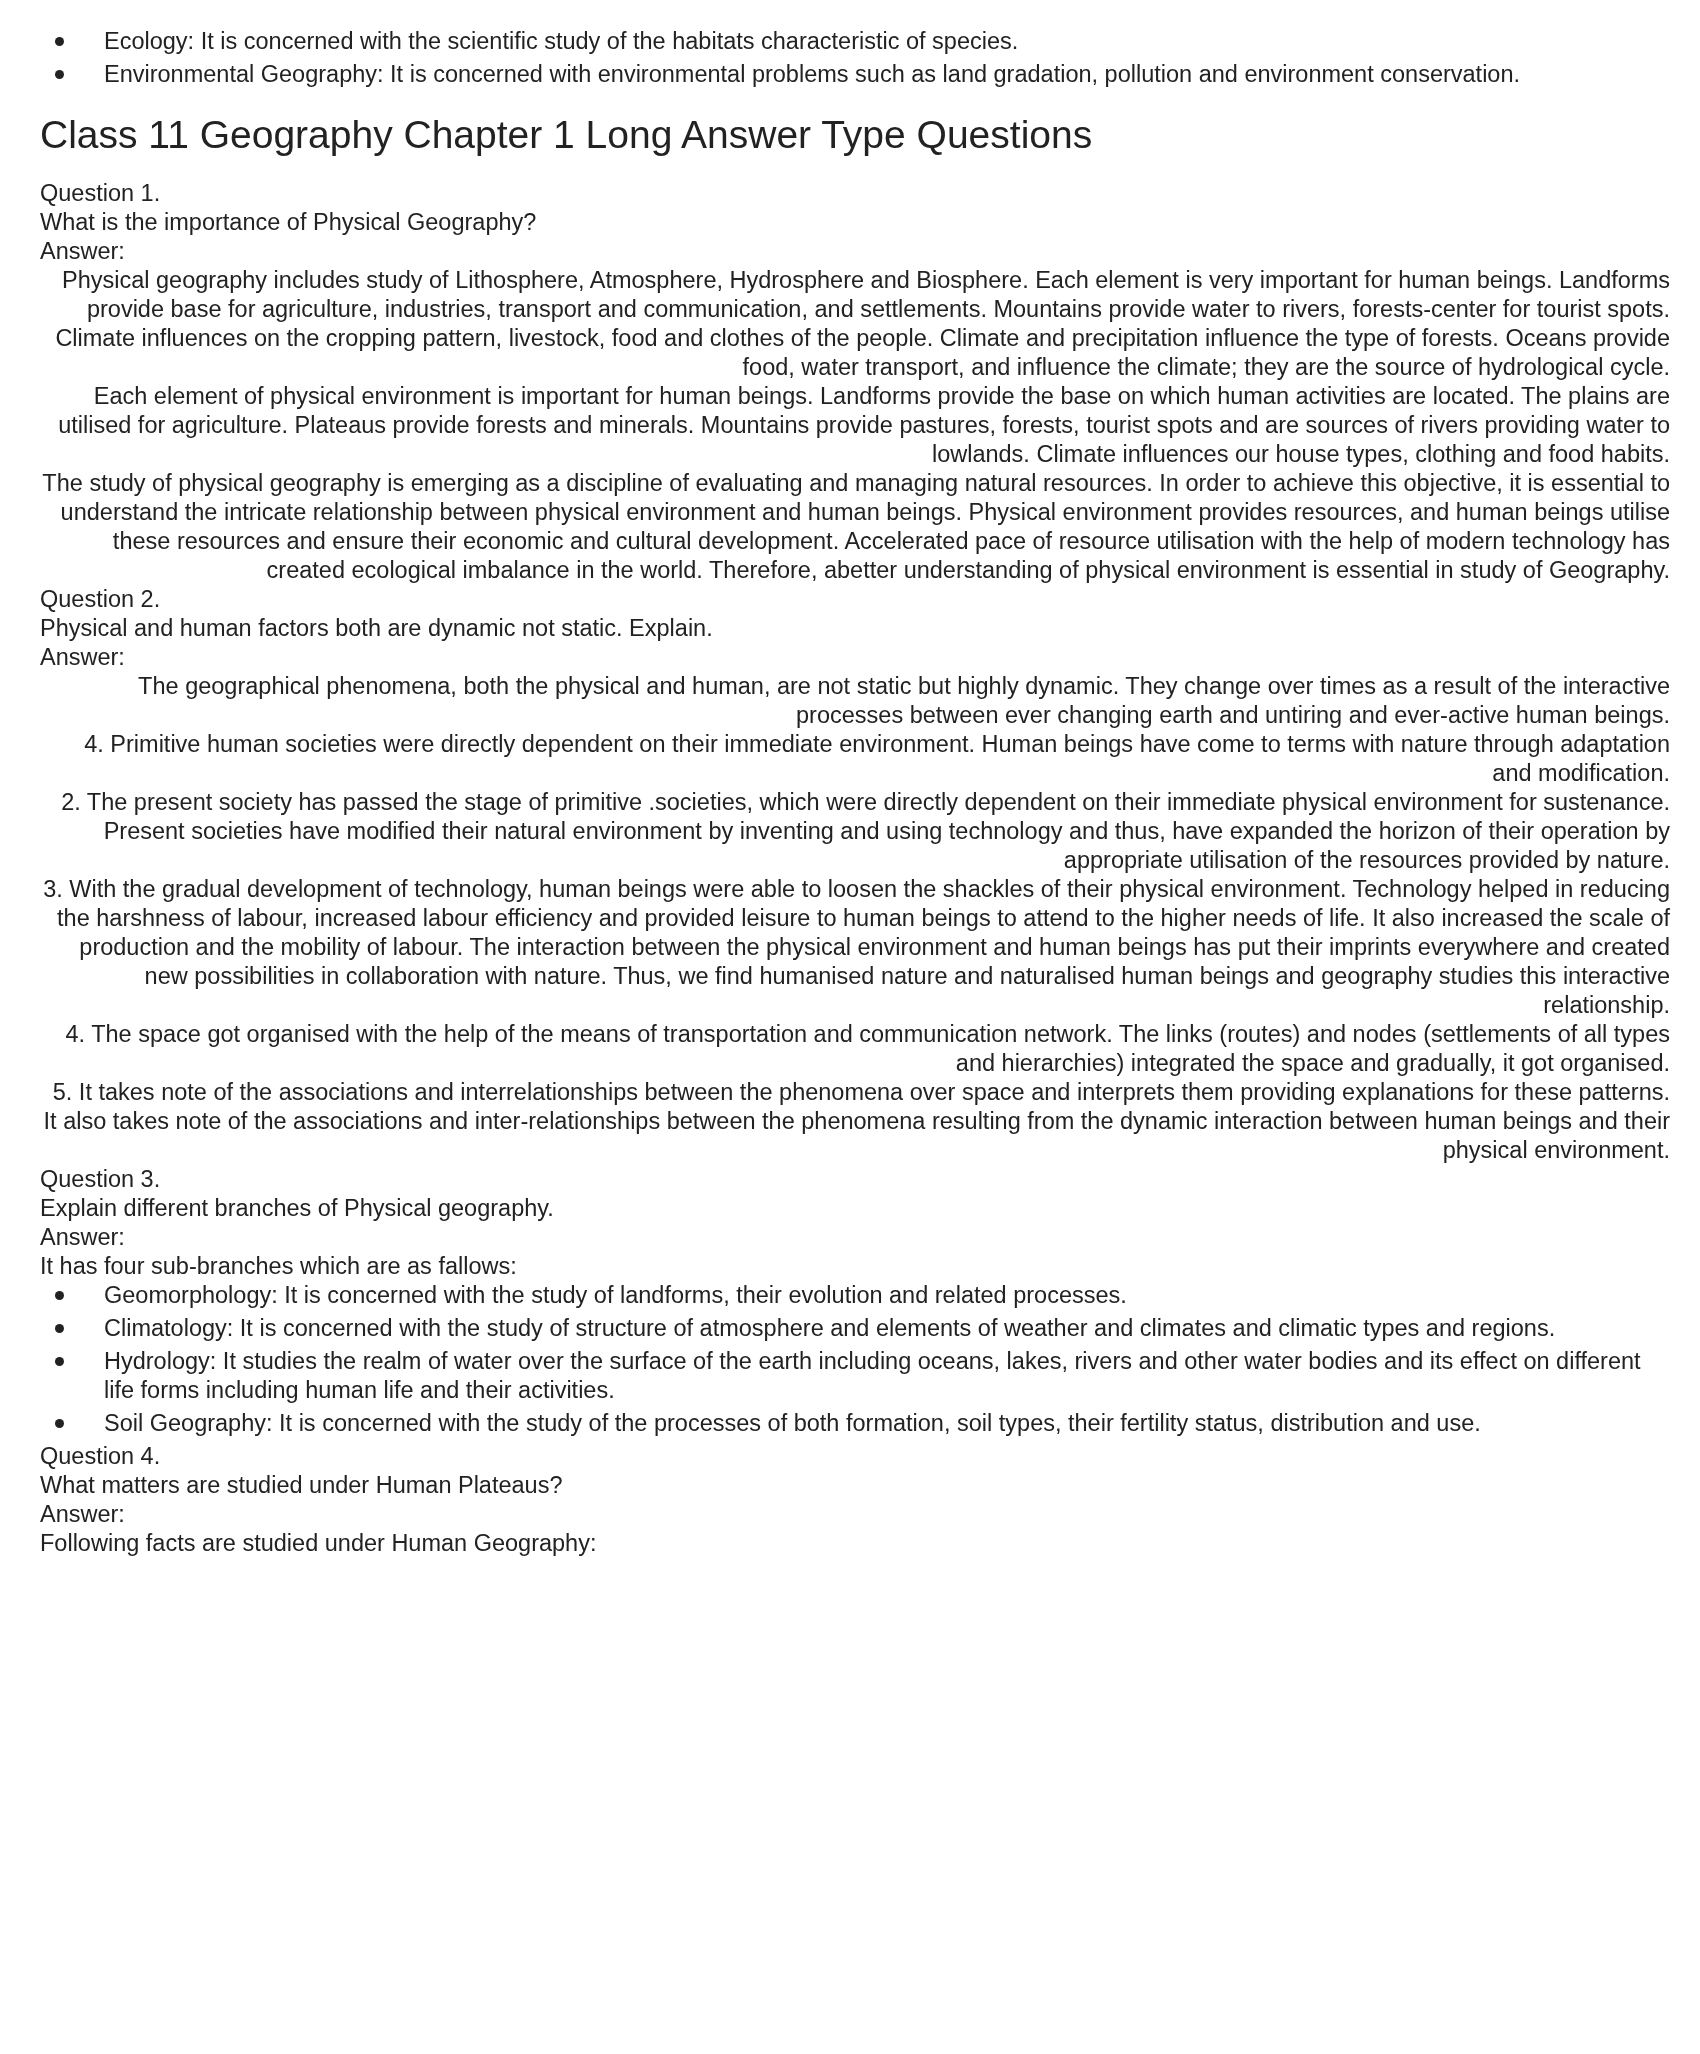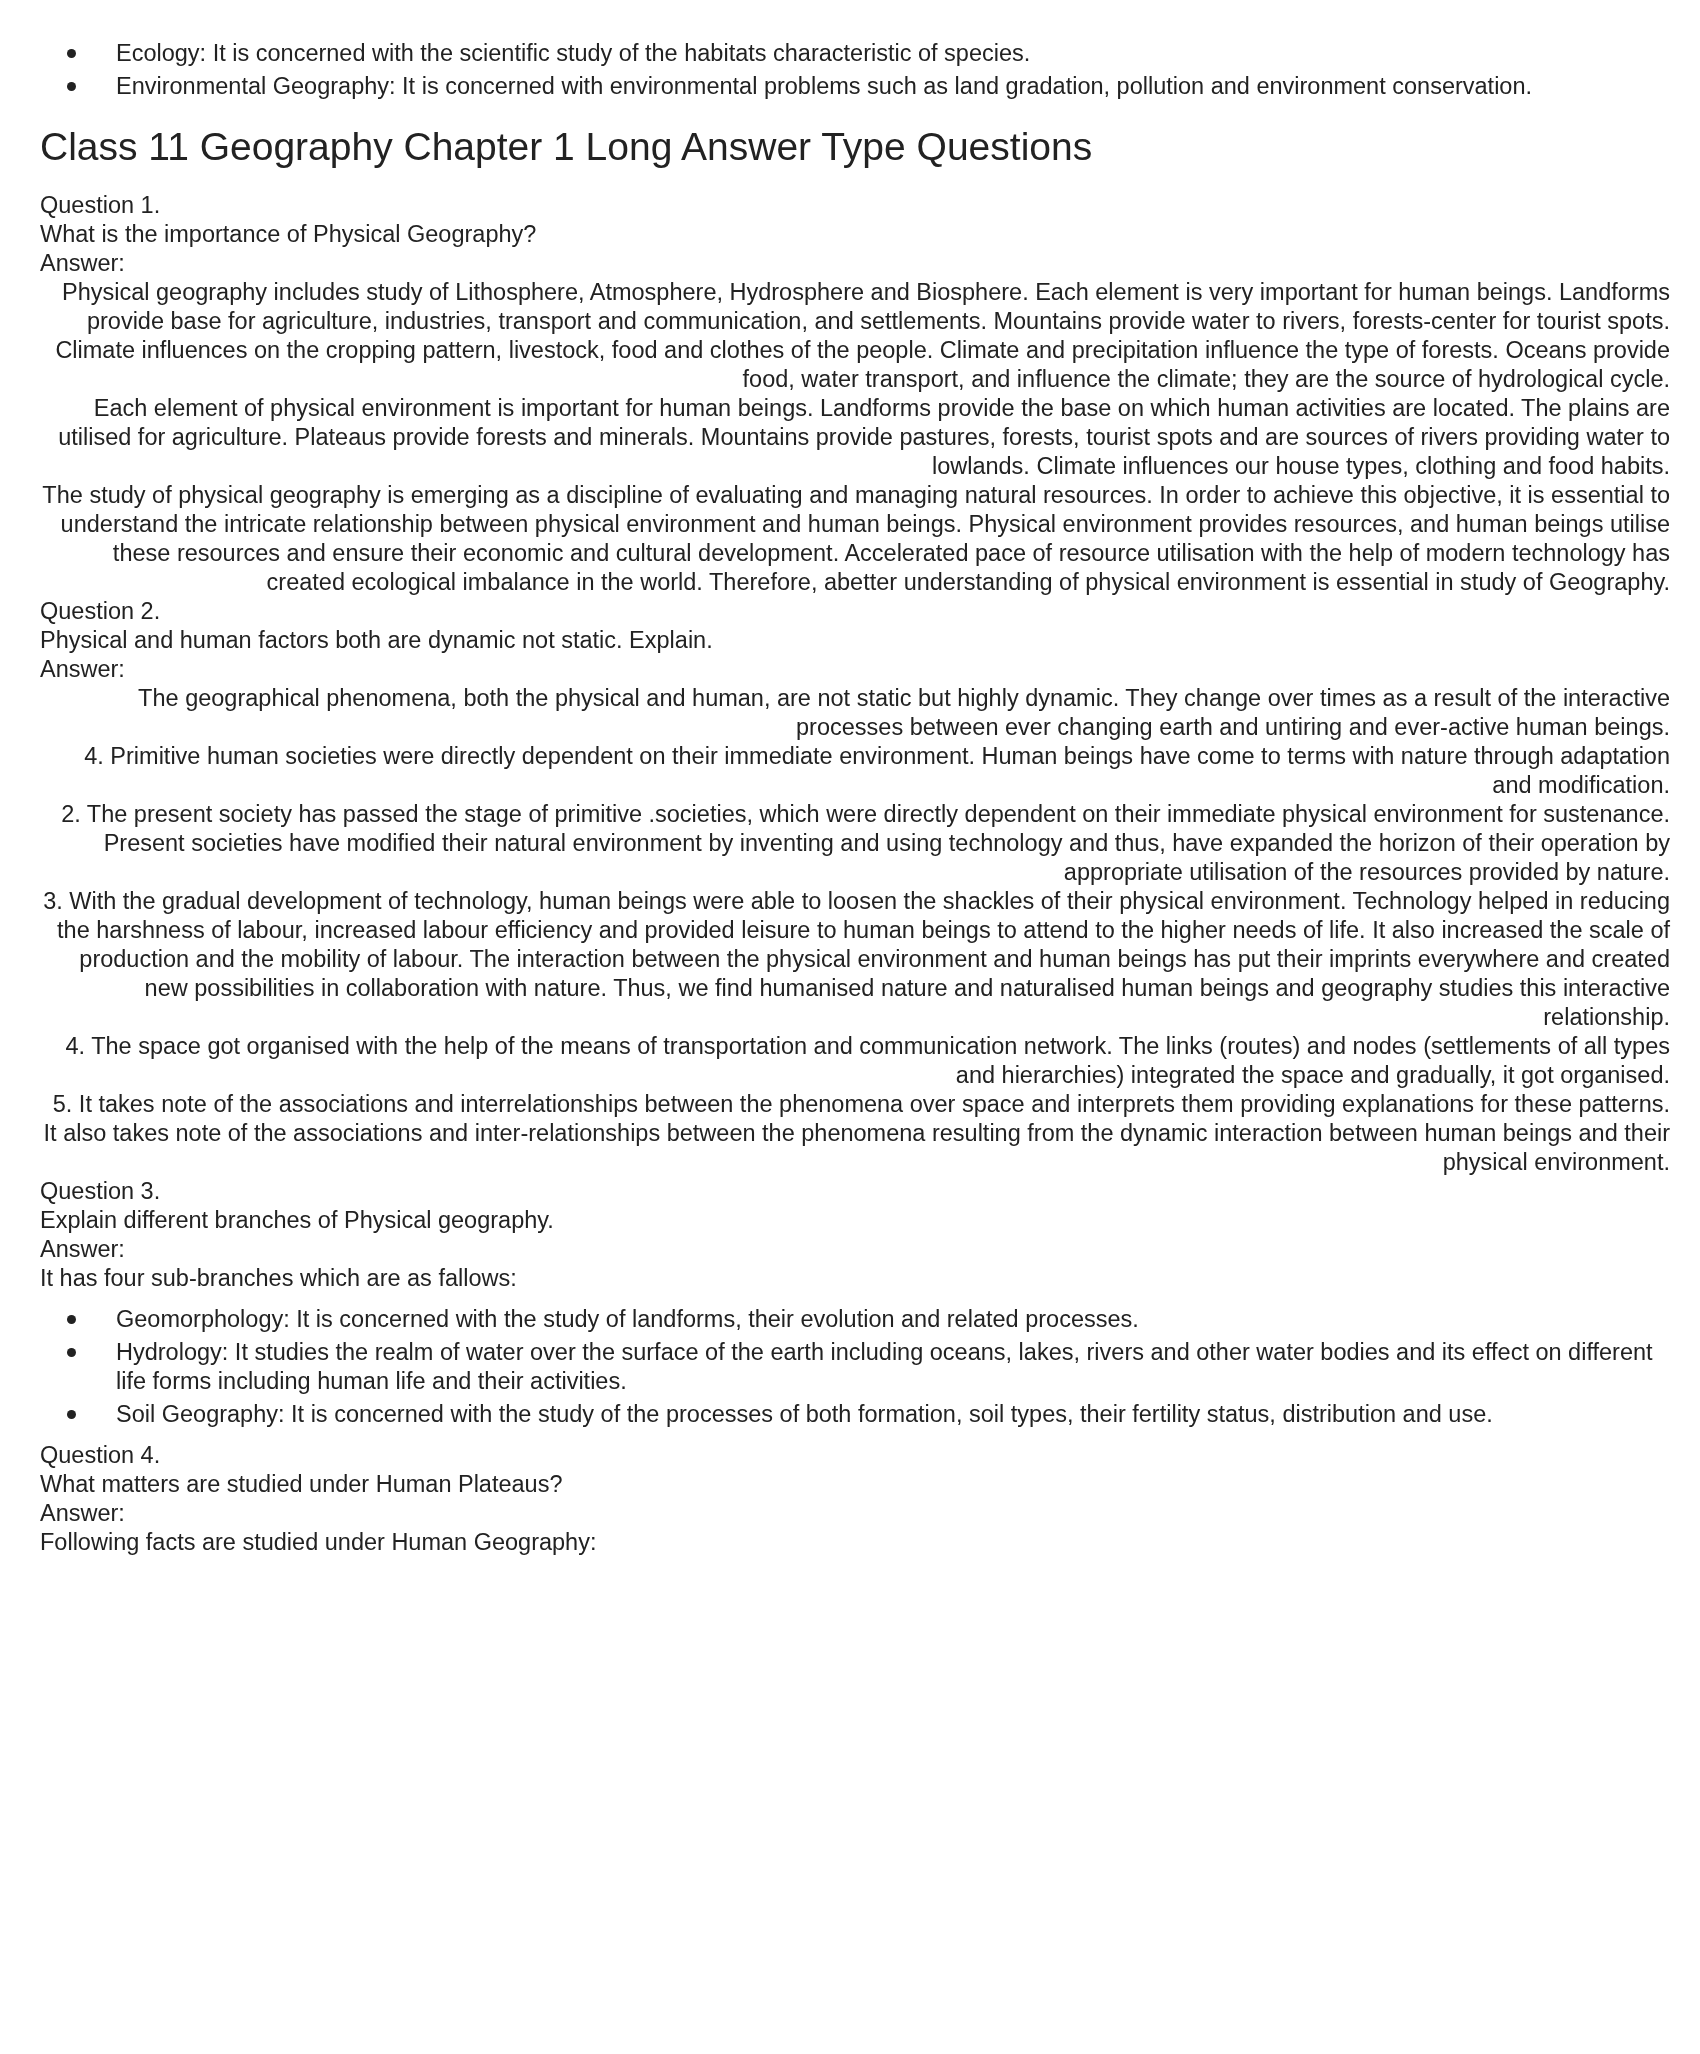--- a/index.html
+++ b/index.html
@@ -7,21 +7,21 @@
     width: 1700px;
     height: 2054px;
     overflow: hidden;
     color: #222222;
     font-family: "Liberation Sans", sans-serif;
     font-size: 23.5px;
     line-height: 29px;
     position: relative;
   }
   .page { position: absolute; left: 40px; top: 27px; width: 1630px; }
-  ul.bullets { list-style: none; margin: 12px; padding: 0; }
+  ul.bullets { list-style: none; margin: 0; padding: 0; }
   ul.bullets li { position: relative; padding-left: 64px; margin: 0 0 4px 0; }
   ul.bullets li .dot {
     position: absolute; left: 15px; top: 10px;
     width: 9px; height: 9px; border-radius: 50%; background: #222222;
   }
   .top-list { margin-bottom: 0; }
   h2.section-title {
     font-weight: normal; font-size: 39px; line-height: 40px;
     margin: 26px 0 24px 0; color: #222222;
   }
@@ -64,20 +64,21 @@
     <p class="para">5. It takes note of the associations and interrelationships between the phenomena over space and interprets them providing explanations for these patterns. It also takes note of the associations and inter-relationships between the phenomena resulting from the dynamic interaction between human beings and their physical environment.</p>
   </div>
 
   <div class="qa">
     <p>Question 3.</p>
     <p>Explain different branches of Physical geography.</p>
     <p>Answer:</p>
     <p>It has four sub-branches which are as fallows:</p>
     <ul class="bullets branch-list">
       <li><span class="dot"></span><span>Geomorphology: It is concerned with the study of landforms, their evolution and related processes.</span></li>
+      <li><span class="dot"></span><span>Climatology: It is concerned with the study of structure of atmosphere and elements of weather and climates and climatic types and regions.</span></li>
       <li><span class="dot"></span><span>Hydrology: It studies the realm of water over the surface of the earth including oceans, lakes, rivers and other water bodies and its effect on different life forms including human life and their activities.</span></li>
       <li><span class="dot"></span><span>Soil Geography: It is concerned with the study of the processes of both formation, soil types, their fertility status, distribution and use.</span></li>
     </ul>
   </div>
 
   <div class="qa">
     <p>Question 4.</p>
     <p>What matters are studied under Human Plateaus?</p>
     <p>Answer:</p>
     <p>Following facts are studied under Human Geography:</p>

